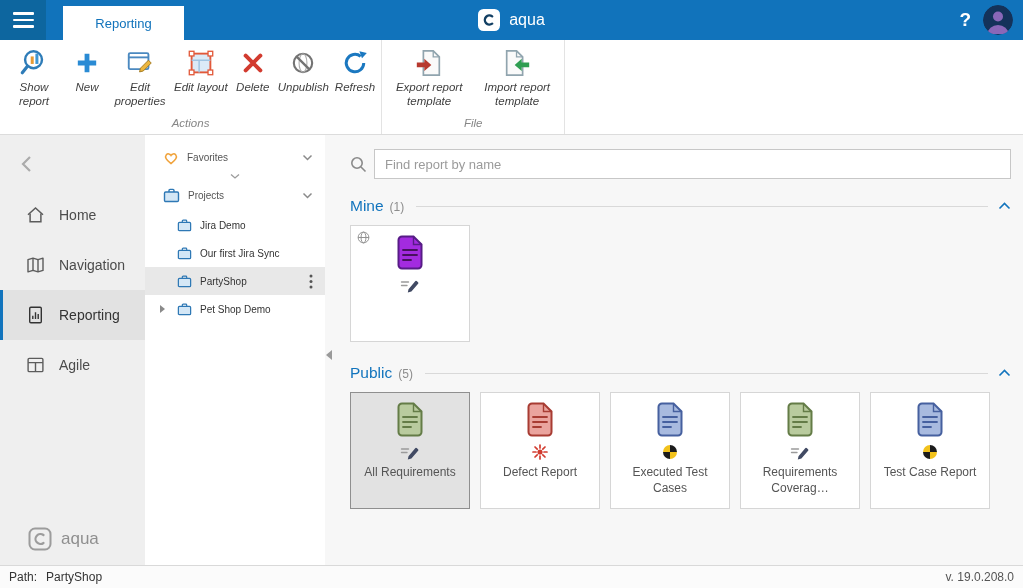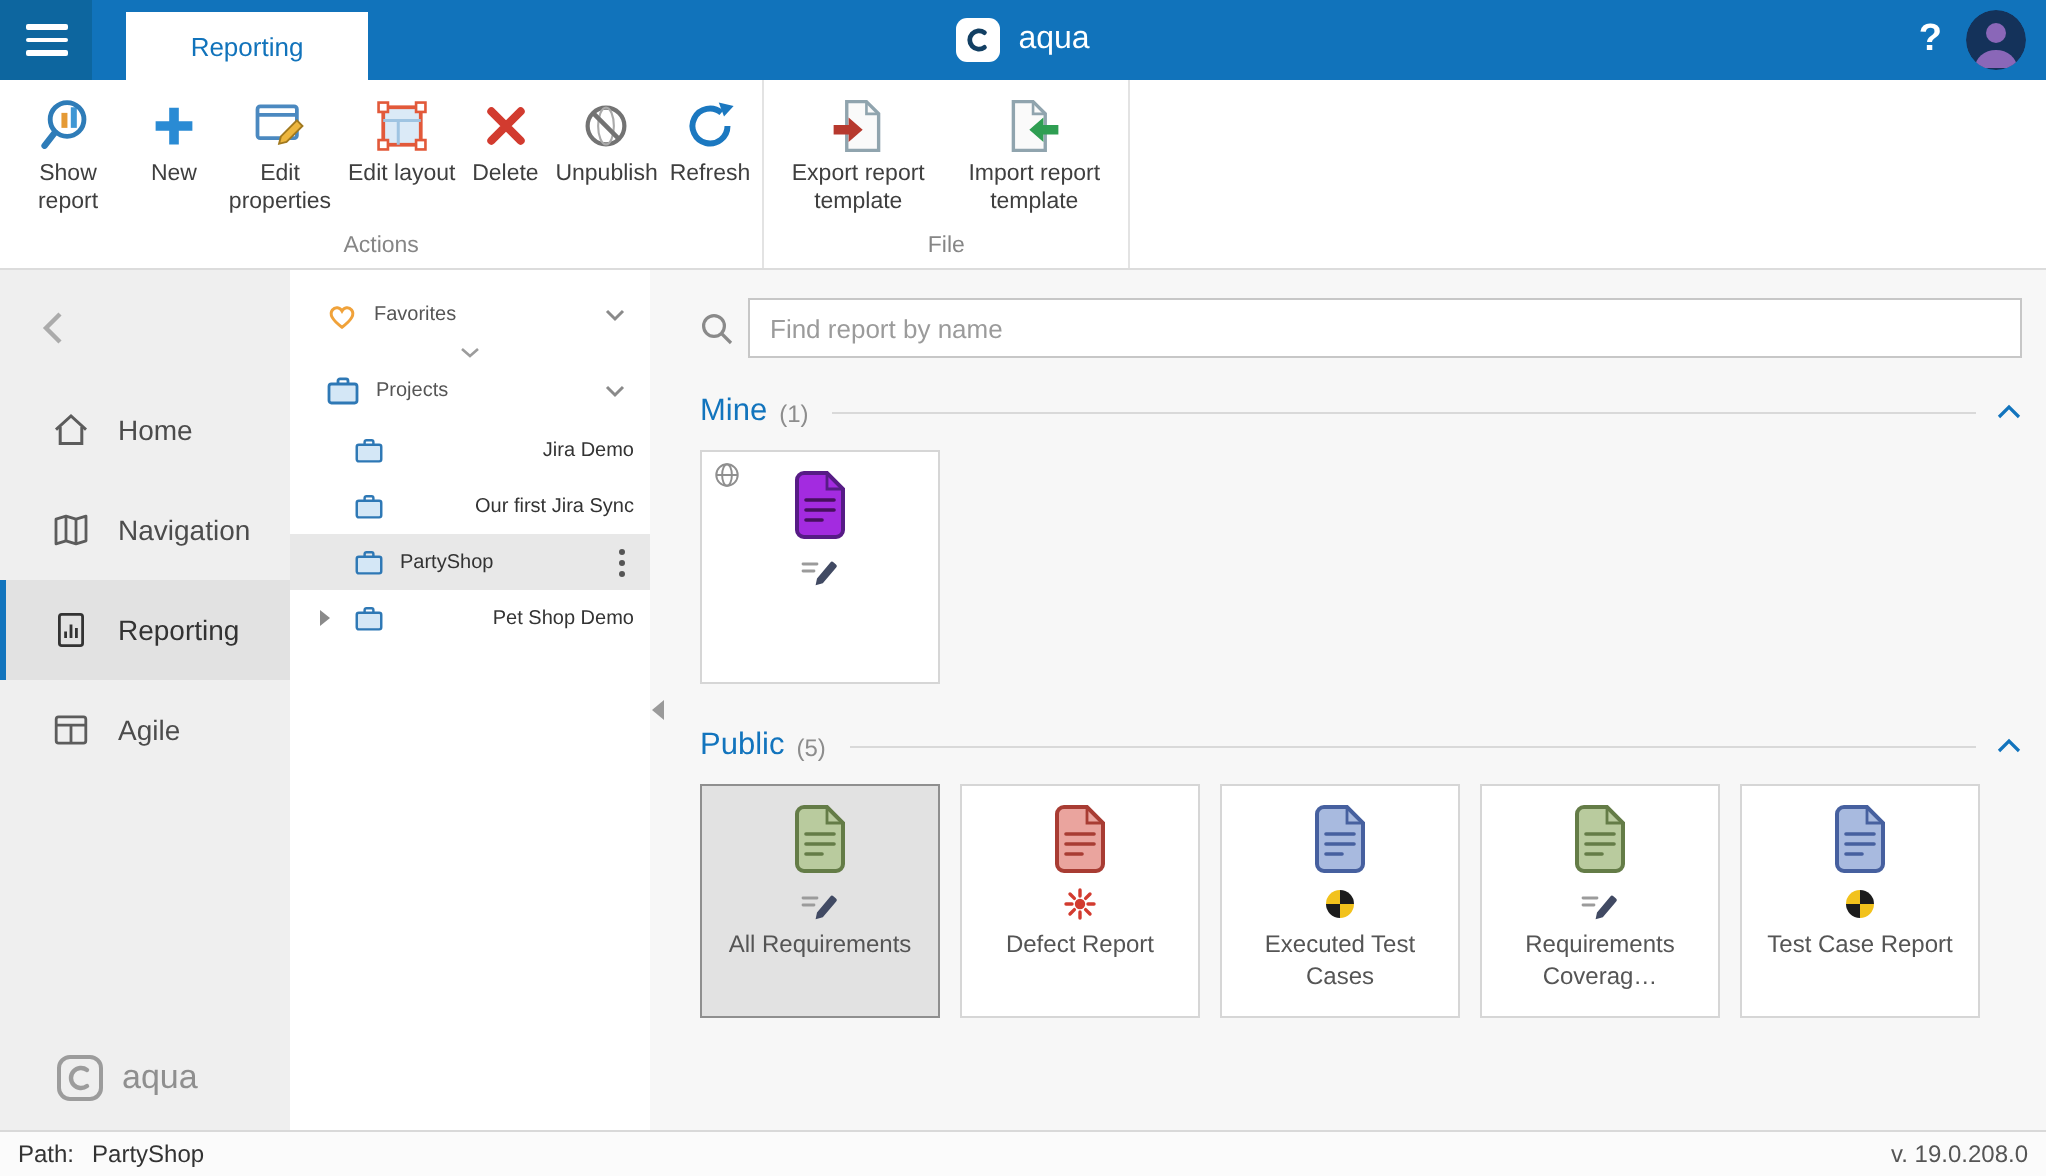--- a/index.html
+++ b/index.html
@@ -12,21 +12,21 @@
   .hamburger { width:46px; height:40px; background:#0d669f; display:flex; flex-direction:column; align-items:center; justify-content:center; gap:4px; cursor:pointer; }
   .hamburger i { display:block; width:21px; height:2.5px; background:#fff; border-radius:1px; }
   .top-tab { position:absolute; left:63px; top:6px; width:121px; height:34px; background:#fff; color:#1173bb; font-size:13px; display:flex; align-items:center; justify-content:center; }
   .top-center { position:absolute; left:0; right:0; top:0; height:40px; display:flex; align-items:center; justify-content:center; gap:9px; pointer-events:none; }
   .app-title { color:#fff; font-size:16px; }
   .help-btn { position:absolute; right:52px; top:0; height:40px; display:flex; align-items:center; color:#fff; font-size:19px; font-weight:bold; cursor:pointer; }
   .avatar { position:absolute; right:10px; top:5px; width:30px; height:30px; border-radius:50%; overflow:hidden; cursor:pointer; }
 
   
   .ribbon { flex:0 0 95px; background:#fff; display:flex; align-items:stretch; border-bottom:1px solid #dcdcdc; }
-  .rgroup { display:flex; flex-direction:column; border-right:1px solid #e3e3e3; padding:3px 3px 0; }
+  .rgroup { display:flex; flex-direction:column; border-right:1px solid #e3e3e3; padding:3px 3px 0;font-style:italic; }
   .rbuttons { flex:1; display:flex; align-items:flex-start; }
   .rbtn { display:flex; flex-direction:column; align-items:center; padding:2px 3px; min-width:44px; max-width:62px; cursor:pointer; }
   .rbtn.med { max-width:72px; }
   .rbtn.wide { min-width:78px; max-width:88px; }
   .ricon { height:36px; display:flex; align-items:center; justify-content:center; }
   .rlabel { font-size:11.5px; color:#3f3f3f; text-align:center; line-height:1.2; }
   .rgroup-label { text-align:center; font-size:11.5px; color:#868686; padding:3px 0 5px; }
   .caret { display:inline-block; width:0; height:0; border-left:3.5px solid transparent; border-right:3.5px solid transparent; border-top:4px solid #4a4a4a; margin-left:3px; }
 
   
@@ -40,21 +40,21 @@
   .snav-item.active { background:#e2e2e2; border-left-color:#1274bd; color:#333; }
   .snav-item.active svg * { stroke:#333; }
   .side-logo { position:absolute; bottom:14px; left:28px; display:flex; align-items:center; gap:9px; color:#8f8f8f; font-size:17px; }
 
   
   .tree { flex:0 0 180px; background:#fff; font-size:10px; padding-top:8px; }
   .tree-header { height:28px; display:flex; align-items:center; gap:8px; padding:0 12px 0 18px; color:#555; cursor:pointer; }
   .tree-header .spacer { flex:1; }
   .tree-splitter { height:10px; display:flex; align-items:center; justify-content:center; cursor:pointer; }
   .tree-items { margin-top:2px; }
-  .tree-item { height:28px; display:flex; align-items:center; gap:8px; padding-left:32px; padding-right:8px; position:relative; color:#333; cursor:pointer;justify-content:space-between; }
+  .tree-item { height:28px; display:flex; align-items:center; gap:8px; padding-left:32px; padding-right:8px; position:relative; color:#333; cursor:pointer; }
   .tree-item.selected { background:#e8e8e8; }
   .expander { position:absolute; left:15px; width:0; height:0; border-top:4px solid transparent; border-bottom:4px solid transparent; border-left:5px solid #8a8a8a; cursor:pointer; }
   .kebab { margin-left:auto; padding-right:4px; cursor:pointer; display:flex; }
 
   
   .main { flex:1; background:#f7f7f7; padding:14px 12px 0 25px; overflow:hidden; }
   .searchbar { display:flex; align-items:center; gap:7px; }
   .search-input { flex:1; height:30px; background:#fff; border:1px solid #c7c7c7; padding:0 10px; font-size:13px; color:#333; outline:none; font-family:inherit; }
   .search-input::placeholder { color:#9b9b9b; }
   .section-header { display:flex; align-items:center; margin-top:18px; }

